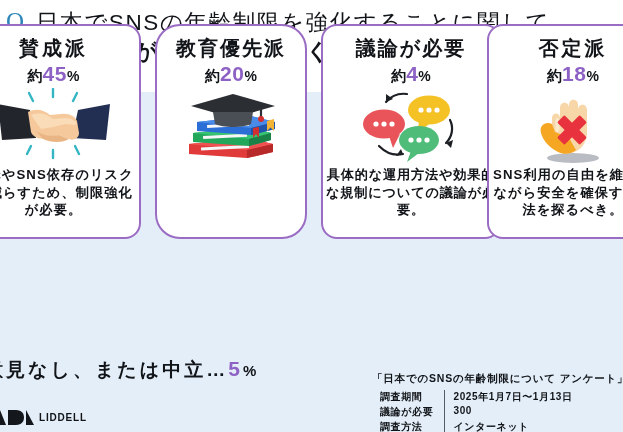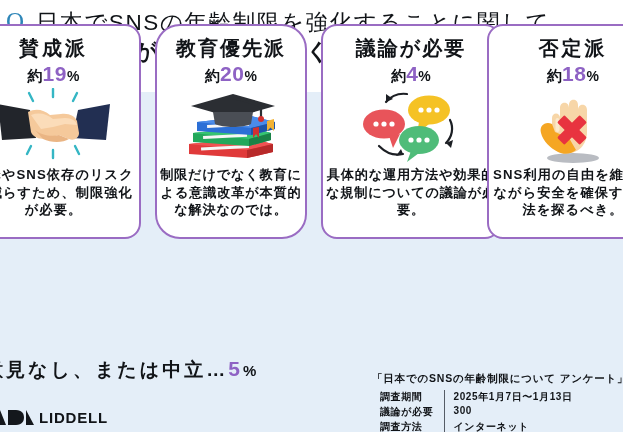--- a/index.html
+++ b/index.html
@@ -90,21 +90,21 @@
   }
   .bottom-note .note-pct { color:#8e62c4; font-size:21px; }
   .bottom-note .note-sign { color:#111418; font-size:15px; }
 
   
   .logo {
     position:absolute; left:-8px; top:409px;
     display:flex; align-items:center; gap:5px;
   }
   .logo-text {
-    font-size:15px; font-weight:bold; color:#111418; letter-spacing:0.8px;
+    font-size:10px; font-weight:bold; color:#111418; letter-spacing:0.8px;
   }
 
   
   .meta {
     position:absolute; left:372px; top:372px; width:251px;
   }
   .meta-title {
     font-size:10.5px; font-weight:bold; color:#111418;
     letter-spacing:0.8px; white-space:nowrap; text-align:center;
     margin-bottom:4px;
@@ -126,21 +126,21 @@
   <span class="q-line1">日本でSNSの年齢制限を強化することに関して</span>
   <span class="q-line2">意見があれば教えてください。</span>
   <span class="q-sub">（自由回答）（n=119）</span>
 </div>
 
 <div class="body-area"></div>
 
 <div class="card" id="card-1">
   <div class="card-title">賛成派</div>
   <div class="card-pct">
-    <span class="pct-yaku">約</span><span class="pct-num">19</span><span class="pct-sign">%</span>
+    <span class="pct-yaku">約</span><span class="pct-num">45</span><span class="pct-sign">%</span>
   </div>
   <div class="card-icon">
     <svg width="118" height="72" viewBox="0 0 118 72">
       <g stroke="#35b6c4" stroke-width="2.4" stroke-linecap="round">
         <line x1="38" y1="13" x2="34" y2="5"></line>
         <line x1="58" y1="9" x2="58" y2="1"></line>
         <line x1="78" y1="13" x2="82" y2="5"></line>
         <line x1="36" y1="58" x2="32" y2="66"></line>
         <line x1="58" y1="62" x2="58" y2="70"></line>
         <line x1="80" y1="58" x2="84" y2="66"></line>
@@ -184,21 +184,20 @@
       <path d="M86 33 L93 31 L93 43 L89.5 39.5 L86 43 Z" fill="#f2b233"></path>
 
       <path d="M10 18 L52 6 L94 18 L52 30 Z" fill="#2b2e33"></path>
 
       <path d="M32 24 L72 24 L70 36 C62 40 42 40 34 36 Z" fill="#4a4e55"></path>
 
       <path d="M52 10 C68 14 76 16 80 19 L80 30" stroke="#2b2e33" stroke-width="2.2" fill="none"></path>
       <circle cx="80" cy="31" r="3" fill="#d23030"></circle>
     </svg>
   </div>
-  <div class="card-text">制限だけでなく教育による意識改革が本質的な解決なのでは。</div>
 </div>
 
 <div class="card" id="card-3">
   <div class="card-title">議論が必要</div>
   <div class="card-pct">
     <span class="pct-yaku">約</span><span class="pct-num">4</span><span class="pct-sign">%</span>
   </div>
   <div class="card-icon">
     <svg width="108" height="74" viewBox="0 0 108 74">
 

